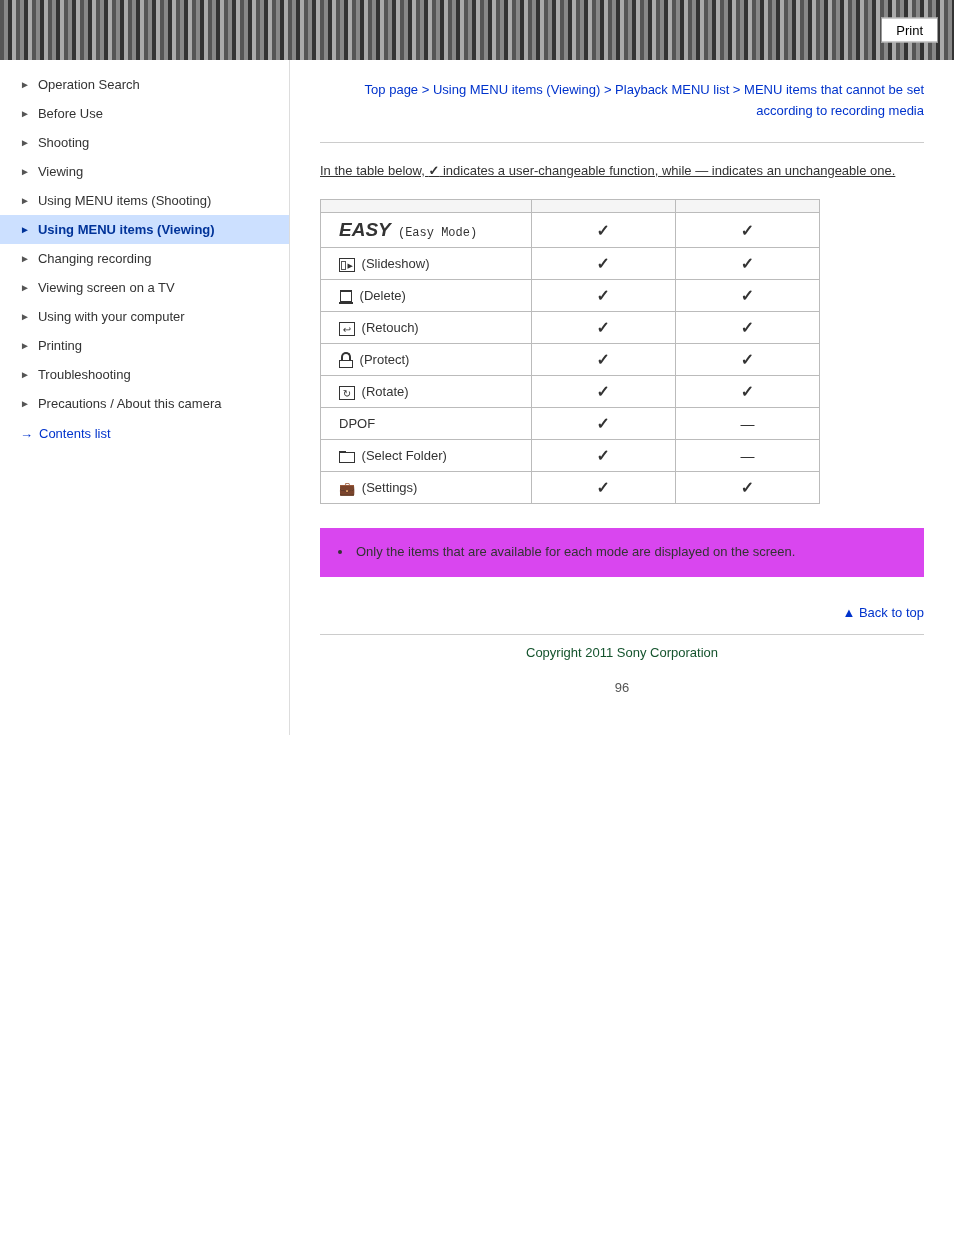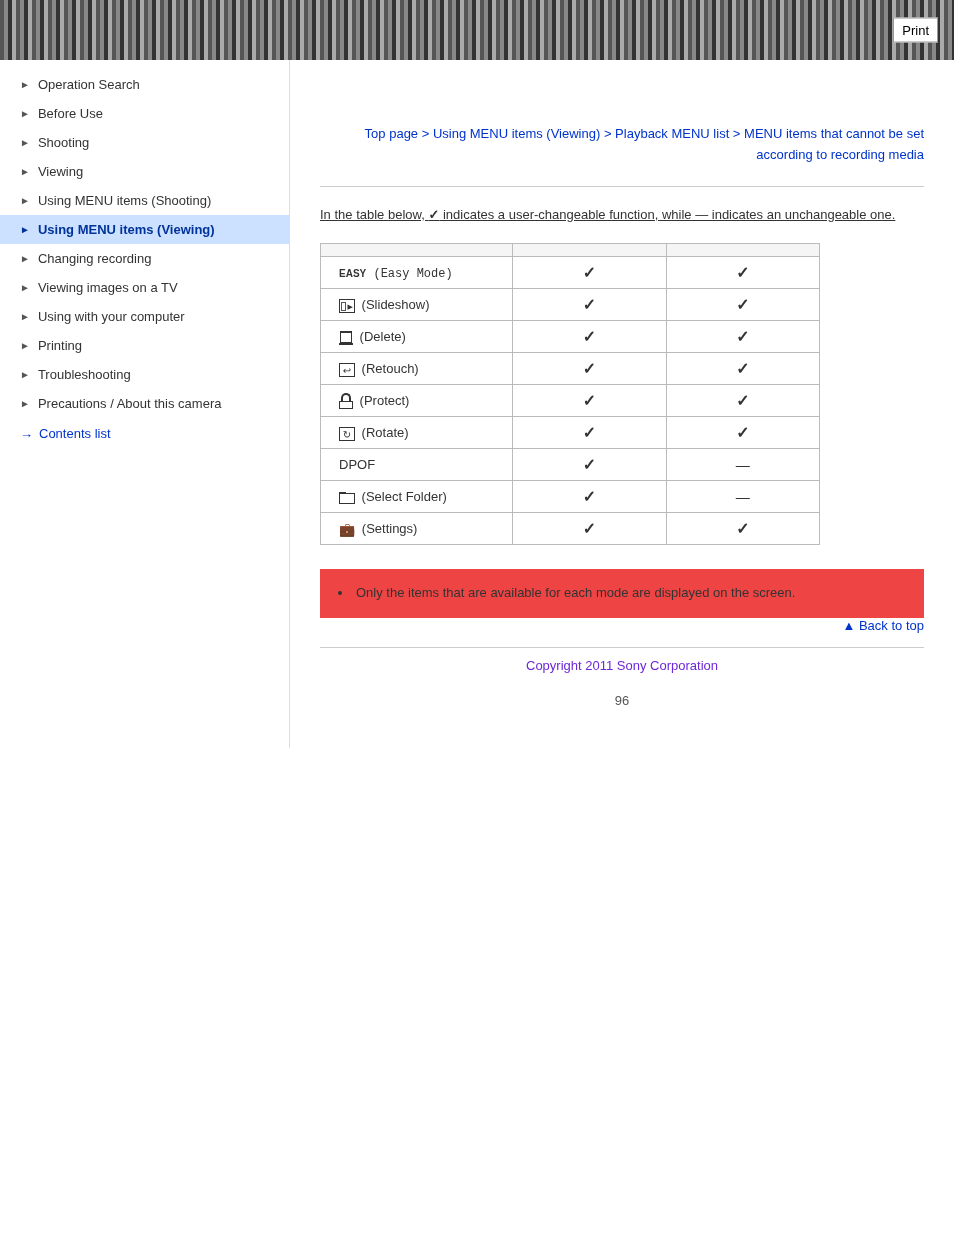--- a/index.html
+++ b/index.html
@@ -24,21 +24,21 @@
       width: 100%;
       position: relative;
     }
     .print-btn {
       position: absolute;
       right: 16px;
       top: 50%;
       transform: translateY(-50%);
       background: #fff;
       border: 1px solid #999;
-      padding: 4px 8px;
+      padding: 4px 14px;
       font-size: 13px;
       cursor: pointer;
     }
 
     
     .main-layout {
       display: flex;
       width: 100%;
     }
 
@@ -89,21 +89,20 @@
       padding: 20px 30px 20px 30px;
     }
 
     
     .breadcrumb {
       color: #0033cc;
       font-size: 13px;
       text-align: right;
       margin-bottom: 20px;
       line-height: 1.6;
-      margin-top: 44px;
     }
     .breadcrumb a {
       color: #0033cc;
       text-decoration: none;
     }
 
     
     .divider {
       border: none;
       border-top: 1px solid #ccc;
@@ -148,30 +147,31 @@
       font-size: 16px;
       font-weight: bold;
       color: #333;
     }
     .dash {
       font-size: 14px;
       color: #333;
     }
     .easy-bold {
       font-weight: bold;
-      font-size: 10px;
+      font-style: italic;
+      font-size: 19px;
     }
 
     
     .note-box {
-      background: #ef4444;
+      background: #d946ef;
       border: none;
       padding: 14px 18px;
       font-size: 13px;
-      margin-bottom: 0;
+      margin-bottom: 28px;
       line-height: 1.6;
     }
     .note-box ul {
       list-style: disc inside;
     }
 
     
     .back-to-top {
       text-align: right;
       font-size: 13px;
@@ -181,21 +181,21 @@
       color: #0033cc;
       text-decoration: none;
     }
 
     
     .footer {
       border-top: 1px solid #ccc;
       text-align: center;
       padding: 10px;
       font-size: 13px;
-      color: #6d28d9;
+      color: #14532d;
     }
 
     
     .page-number {
       text-align: center;
       font-size: 13px;
       color: #555;
       padding: 10px 0 20px 0;
     }
   </style>
@@ -234,21 +234,21 @@
         <div class="sidebar-item active">
           <span class="arrow">►</span>
           <span>Using MENU items (Viewing)</span>
         </div>
         <div class="sidebar-item">
           <span class="arrow">►</span>
           <span>Changing recording</span>
         </div>
         <div class="sidebar-item">
           <span class="arrow">►</span>
-          <span>Viewing images on a TV</span>
+          <span>Viewing screen on a TV</span>
         </div>
         <div class="sidebar-item">
           <span class="arrow">►</span>
           <span>Using with your computer</span>
         </div>
         <div class="sidebar-item">
           <span class="arrow">►</span>
           <span>Printing</span>
         </div>
         <div class="sidebar-item">

